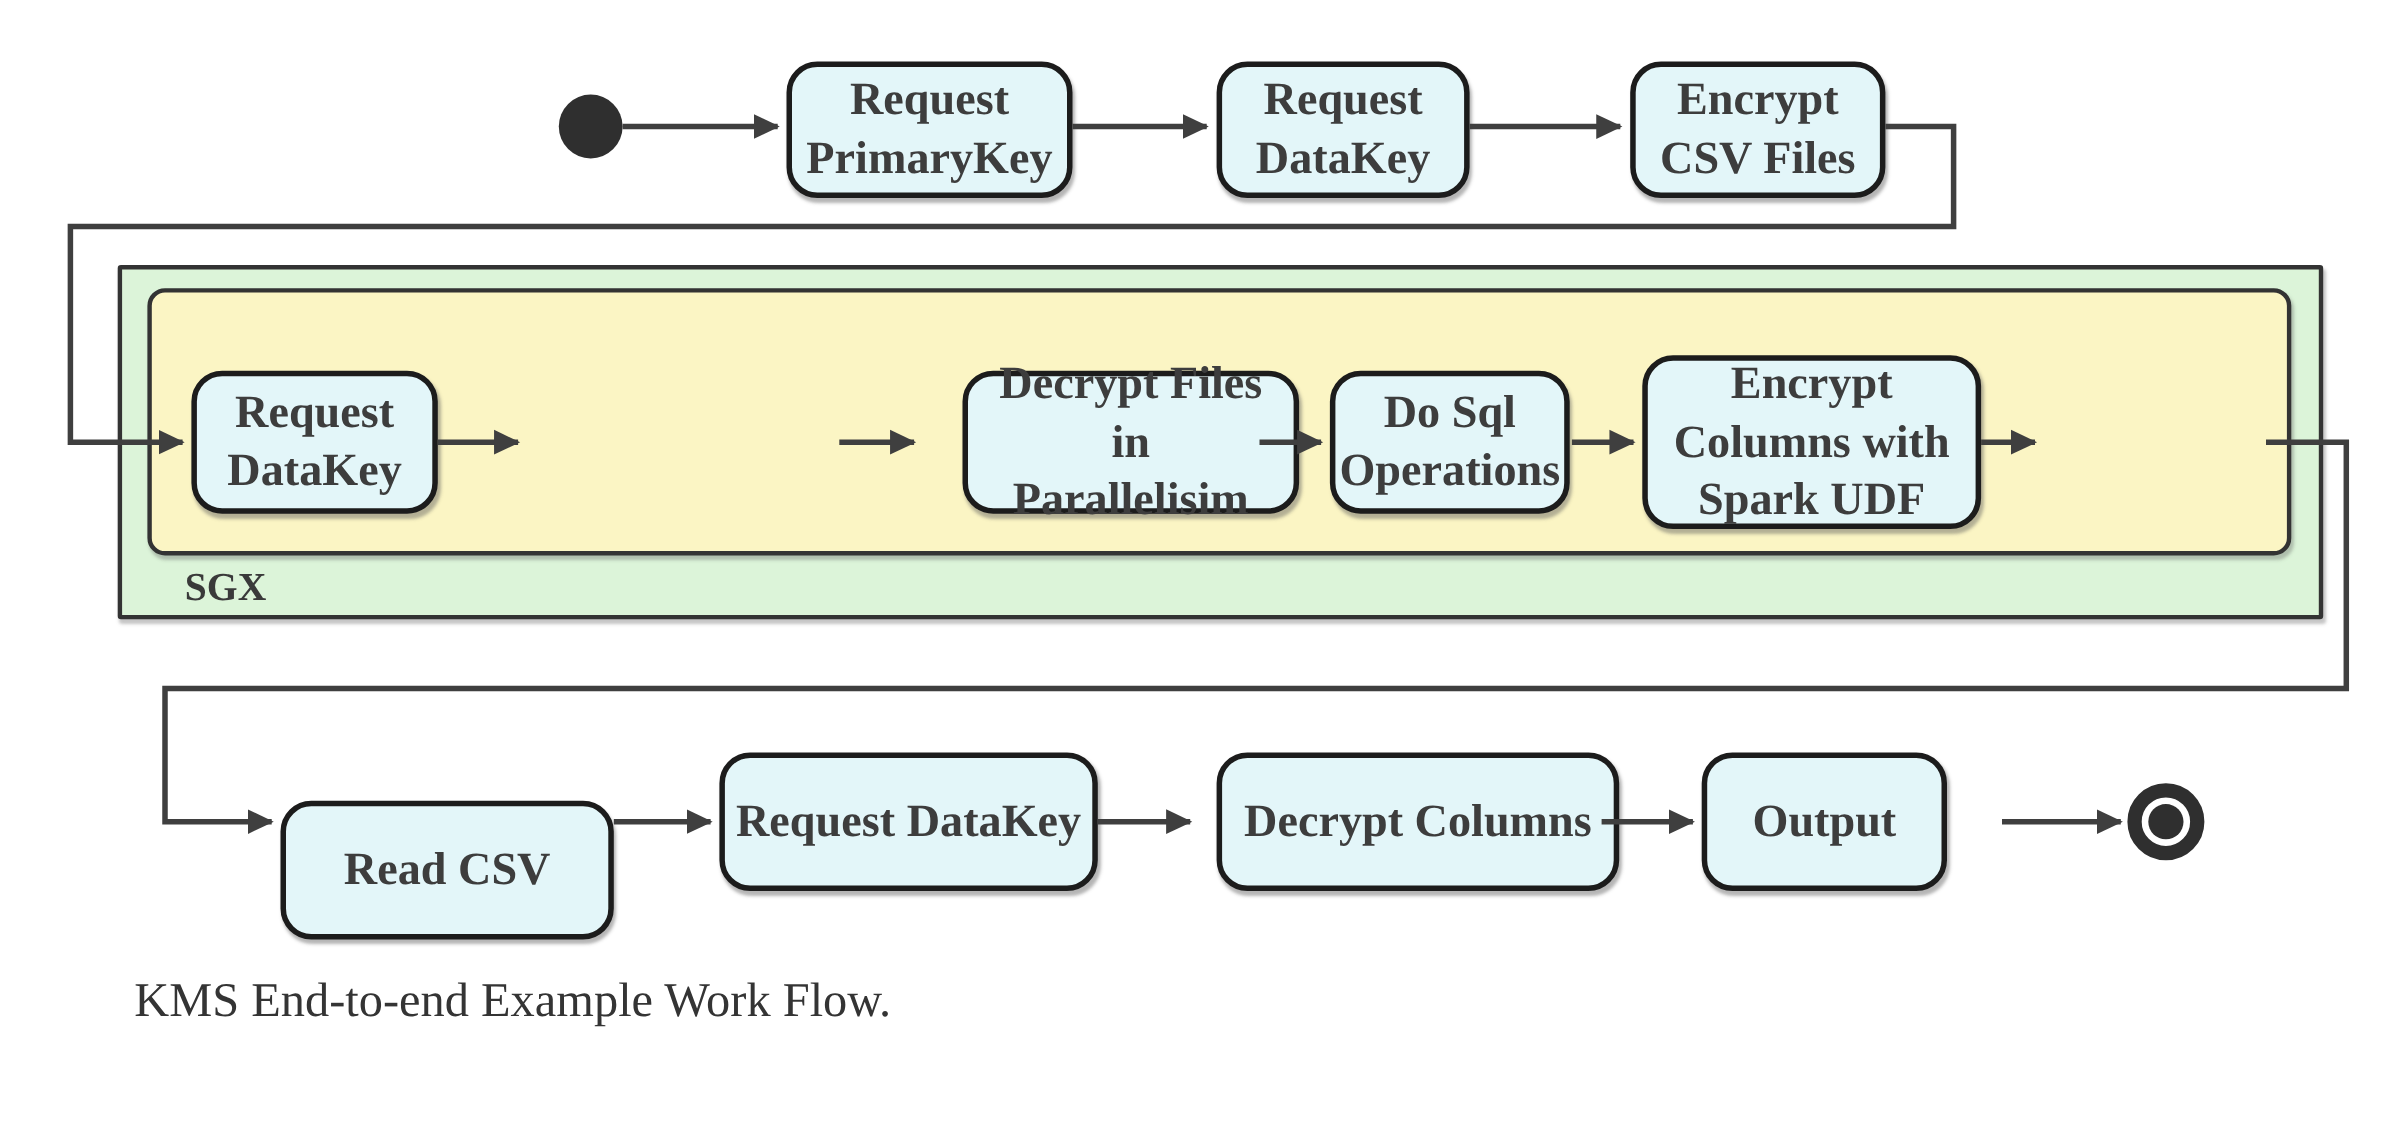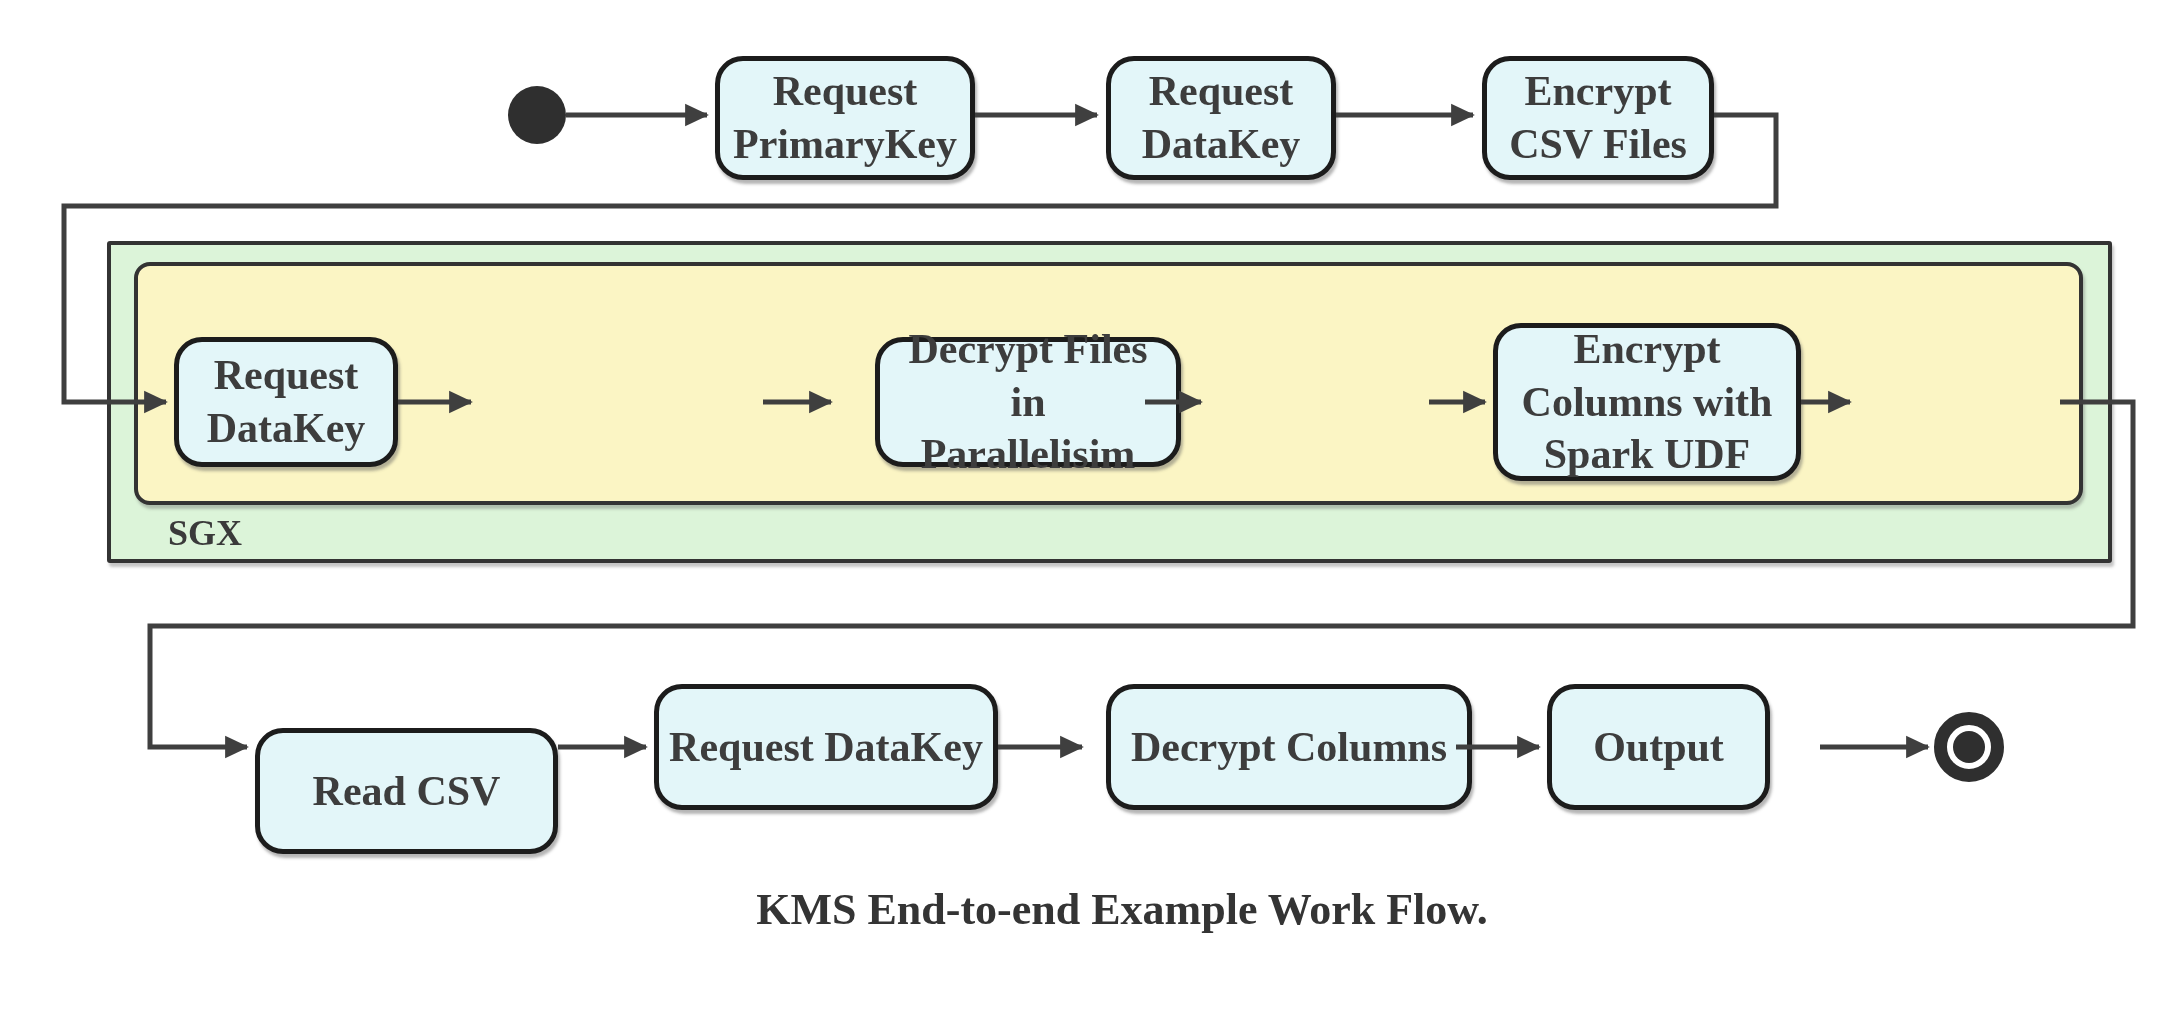--- a/index.html
+++ b/index.html
@@ -57,22 +57,22 @@
   .wires polyline {
     fill: none;
     stroke: #3f3f3f;
     stroke-width: 5;
   }
   .caption {
     position: absolute;
     left: 122px;
     top: 884px;
     width: 2000px;
-    text-align: center;
-    font-weight: bold;
+    text-align: left;
+    font-weight: normal;
     font-size: 44px;
     color: #343434;
   }
 </style>
 </head>
 <body>
 
 <div class="canvas">
 
   <div class="group green" style="left:107px; top:241px; width:2005px; height:322px;"></div>
@@ -85,20 +85,22 @@
 PrimaryKey</div>
   <div class="node" style="left:1106px; top:56px; width:230px; height:124px;">Request
 DataKey</div>
   <div class="node" style="left:1482px; top:56px; width:232px; height:124px;">Encrypt
 CSV Files</div>
 
   <div class="node" style="left:174px; top:337px; width:224px; height:130px;">Request
 DataKey</div>
   <div class="node" style="left:839px; top:337px; width:306px; height:130px;margin-left:36px;">Decrypt Files in
 Parallelisim</div>
+  <div class="node" style="left:1209px; top:337px; width:218px; height:130px;">Do Sql
+Operations</div>
   <div class="node" style="left:1493px; top:323px; width:308px; height:158px;">Encrypt
 Columns with
 Spark UDF</div>
 
   <div class="node" style="left:255px; top:684px; width:303px; height:126px;margin-top:44px;">Read CSV</div>
   <div class="node" style="left:654px; top:684px; width:344px; height:126px;">Request DataKey</div>
   <div class="node" style="left:1090px; top:684px; width:366px; height:126px;margin-left:16px;">Decrypt Columns</div>
   <div class="node" style="left:1547px; top:684px; width:223px; height:126px;">Output</div>
 
   <svg class="wires" width="2179" height="1036" viewBox="0 0 2179 1036">

